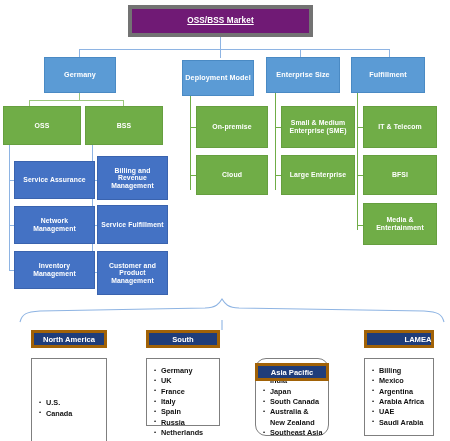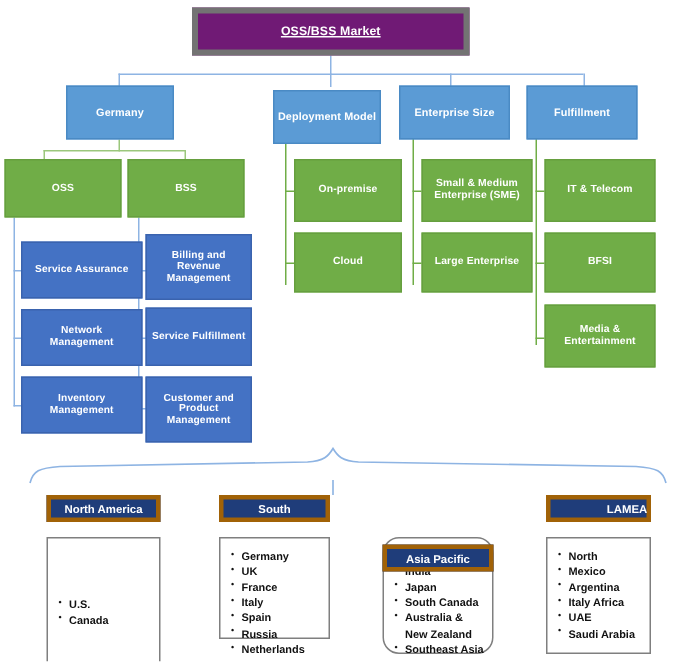--- a/index.html
+++ b/index.html
@@ -228,22 +228,22 @@
       <li>South Canada</li>
       <li>Australia &amp;
 New Zealand</li>
       <li>Southeast Asia</li>
     </ul>
   </div>
 
   <div class="region-head" style="left:364px;top:330px;width:70px;height:18px;padding-left:38px;">LAMEA</div>
   <div class="region-body top-align" style="left:364px;top:358px;width:70px;height:78px;">
     <ul>
-      <li>North</li>
+      <li>Billing</li>
       <li>Mexico</li>
       <li>Argentina</li>
-      <li>Italy Africa</li>
+      <li>Arabia Africa</li>
       <li>UAE</li>
       <li>Saudi Arabia</li>
     </ul>
   </div>
 
 </div>
 
 </body></html>

